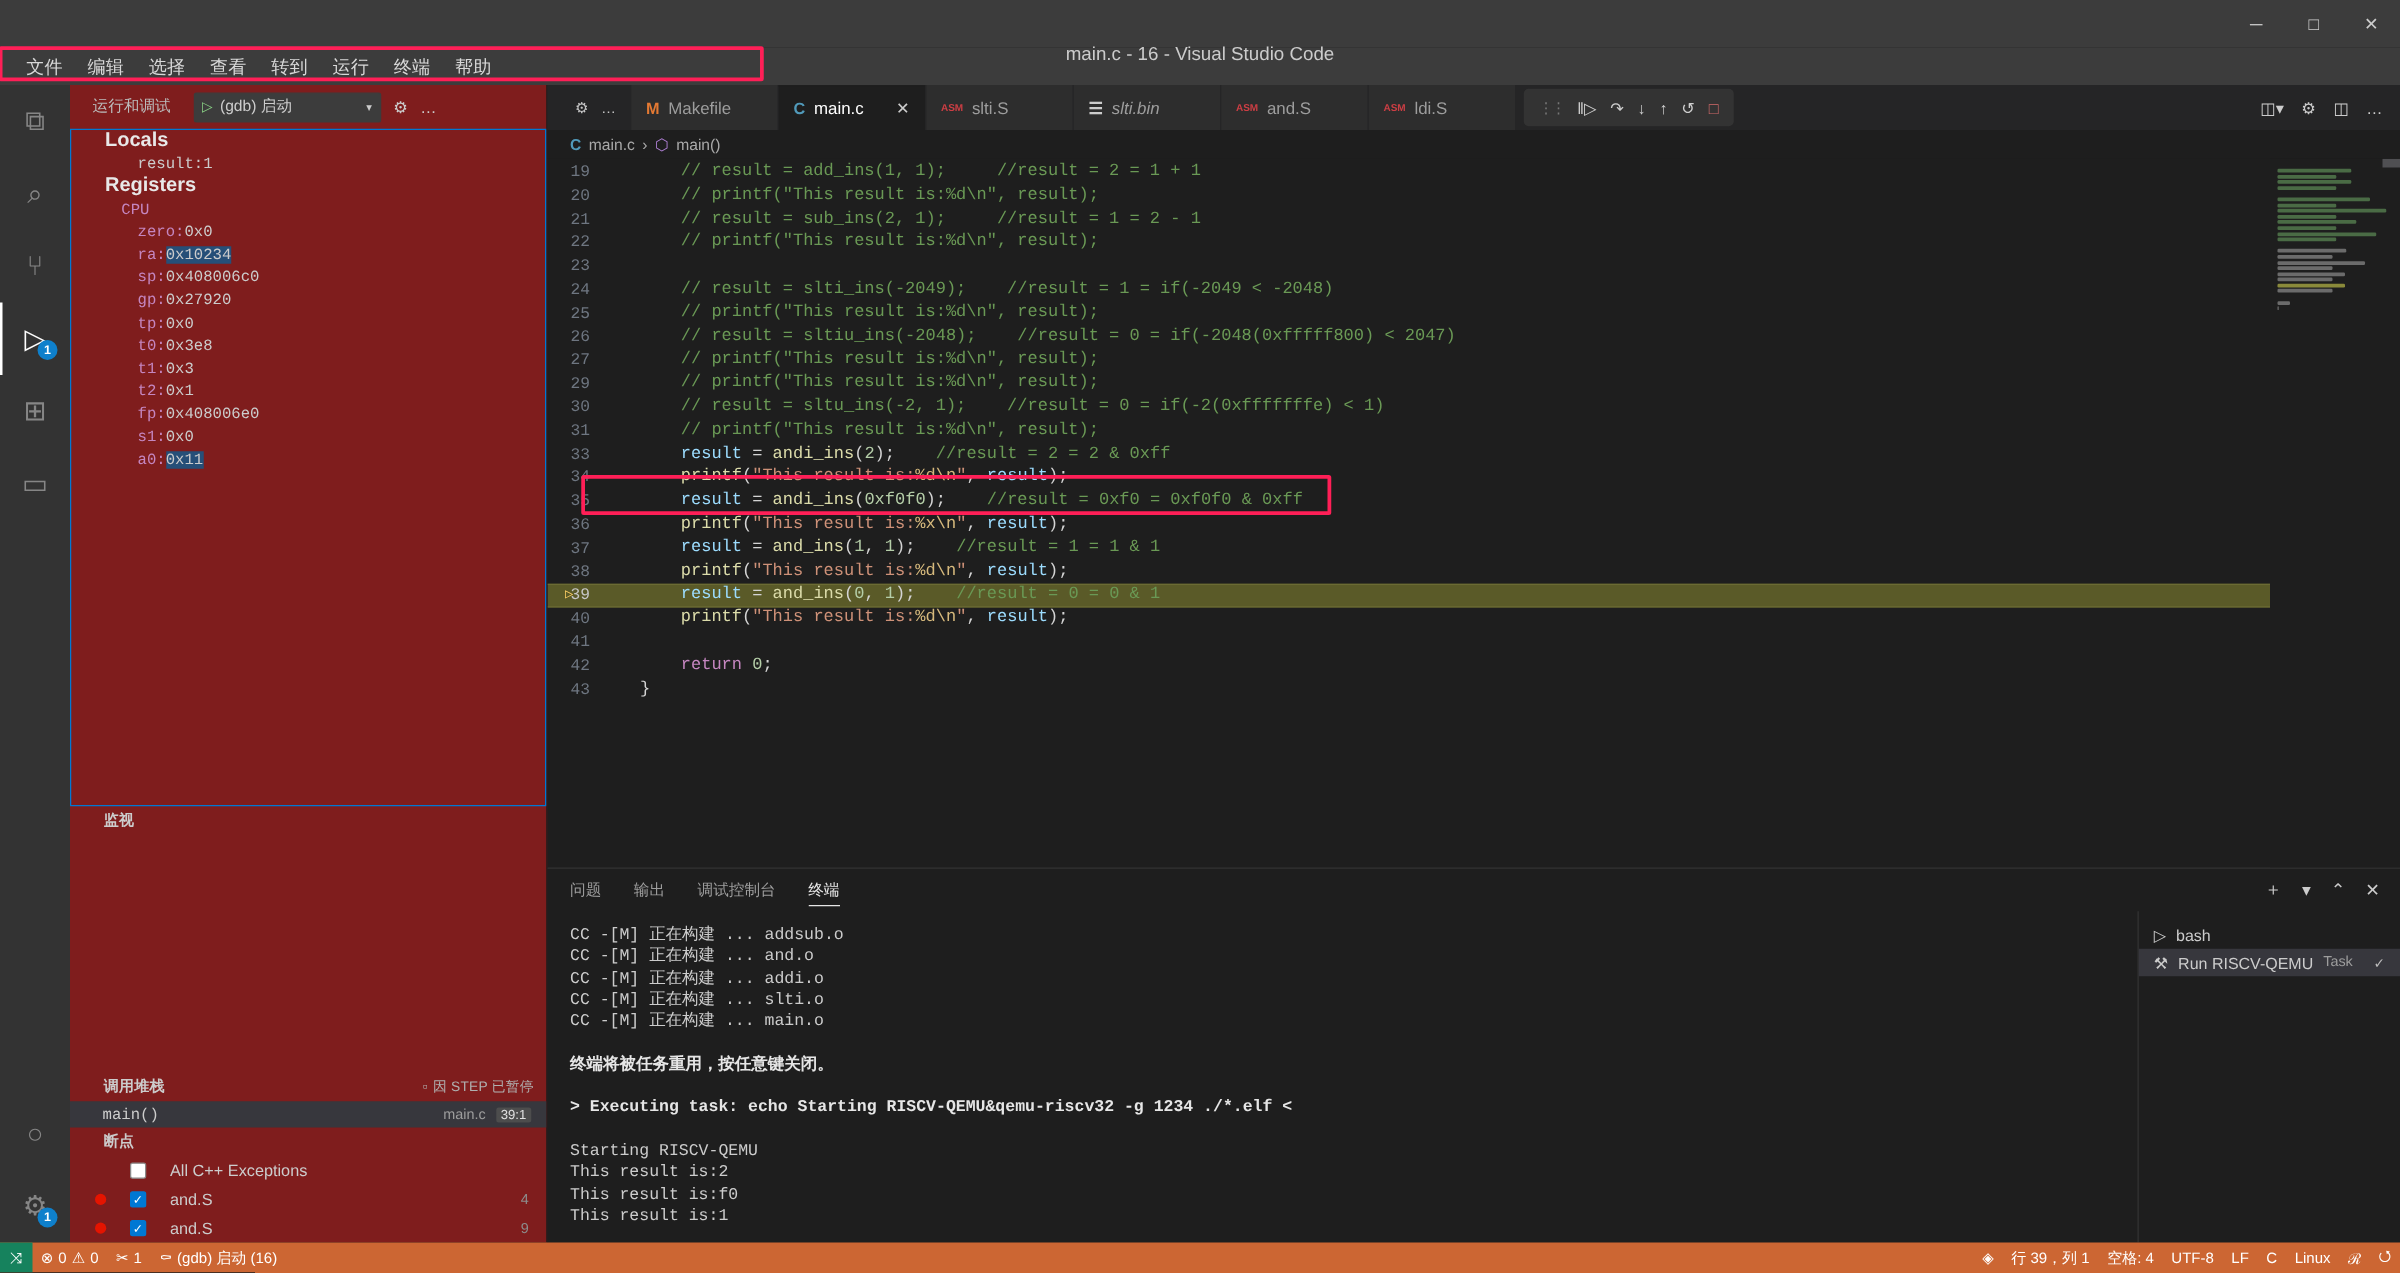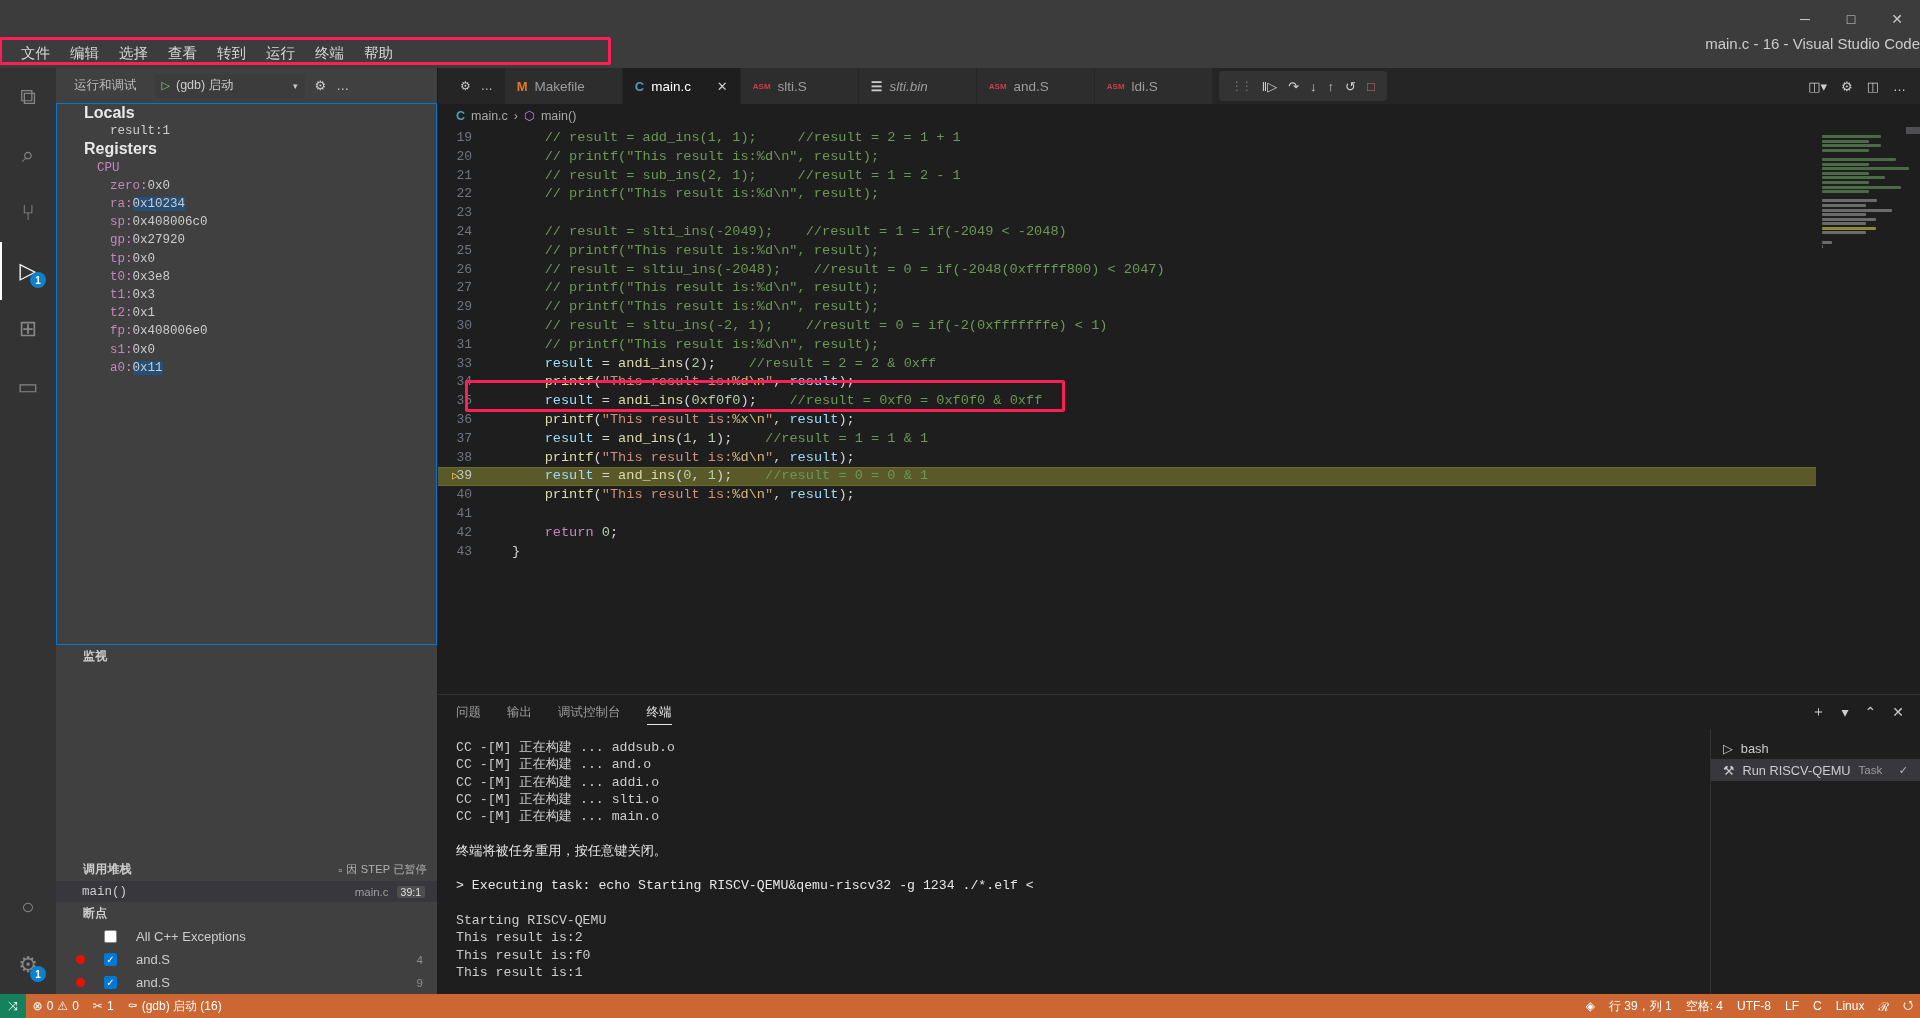--- a/index.html
+++ b/index.html
@@ -3,21 +3,21 @@
 <meta charset="utf-8">
 <style>
   * { box-sizing: border-box; margin:0; padding:0; }
   html,body{ width:1920px; height:1018px; overflow:hidden; background:#1e1e1e;
     font-family:"Liberation Sans", sans-serif; color:#cccccc; }
   #app{ position:relative; width:1920px; height:1018px; display:flex; flex-direction:column; }
 
   
   .titlebar{ height:38px; background:#3c3c3c; display:flex; align-items:center;
     position:relative; flex:0 0 38px; }
-  .titlebar .title{ position:absolute; left:0; right:0; text-align:right;
+  .titlebar .title{ position:absolute; left:0; right:0; text-align:center;
     font-size:15px; color:#cccccc; pointer-events:none;margin-top:48px; }
   .winbtns{ margin-left:auto; display:flex; height:100%; z-index:2; }
   .winbtn{ width:46px; height:100%; display:flex; align-items:center; justify-content:center;
     color:#cccccc; font-size:14px; }
 
   
   .menubar{ height:30px; background:#3c3c3c; display:flex; align-items:center;
     padding-left:12px; gap:2px; flex:0 0 30px; }
   .menuitem{ padding:3px 9px; font-size:14.5px; color:#d8d8d8; border-radius:3px; }
 
@@ -31,21 +31,21 @@
     position:relative; color:#868686; }
   .actitem.active{ color:#ffffff; }
   .actitem.active:before{ content:""; position:absolute; left:0; top:0; bottom:0; width:2px;
     background:#ffffff; }
   .actbottom{ margin-top:auto; }
   .badge{ position:absolute; right:10px; bottom:12px; background:#0e80cc; color:#fff;
     border-radius:50%; width:16px; height:16px; font-size:10px; display:flex;
     align-items:center; justify-content:center; font-weight:bold; }
 
   
-  .sidebar{ width:382px; background:#404040; display:flex; flex-direction:column;
+  .sidebar{ width:382px; background:#7f1d1d; display:flex; flex-direction:column;
     flex:0 0 382px; border-right:1px solid #1b1b1b; min-height:0; }
   .side-head{ height:35px; display:flex; align-items:center; padding:0 14px 0 18px;
     font-size:12.5px; }
   .side-head .lbl{ color:#bbbbbb; }
   .run-select{ margin-left:18px; background:#3c3c3c; height:24px; border:1px solid #3c3c3c;
     display:flex; align-items:center; gap:6px; padding:0 6px; width:150px; font-size:12.5px;
     color:#cccccc; border-radius:2px;}
   .run-select .play{ color:#89d185; font-size:11px; }
   .run-select .chev{ margin-left:auto; color:#cccccc; font-size:9px; }
   .side-head .gear, .side-head .dots{ margin-left:10px; color:#cccccc; font-size:13px; }
@@ -154,21 +154,21 @@
   .ptab{ position:relative; height:100%; display:flex; align-items:center; }
   .ptab.active{ color:#e7e7e7; }
   .ptab.active:after{ content:""; position:absolute; left:0; right:0; bottom:4px; height:1px;
     background:#e7e7e7; }
   .panelactions{ margin-left:auto; display:flex; align-items:center; gap:16px; padding-right:16px;
     color:#cccccc; font-size:14px;}
   .panelbody{ flex:1; display:flex; min-height:0; }
   .termout{ flex:1; padding:10px 0 0 18px; font-family:"Liberation Mono", monospace;
     font-size:13.2px; line-height:17.3px; color:#cccccc; white-space:pre; overflow:hidden;
     position:relative;}
-  .termout .bold{ font-weight:normal; color:#e6e6e6; font-family:"Liberation Mono",monospace;
+  .termout .bold{ font-weight:bold; color:#e6e6e6; font-family:"Liberation Mono",monospace;
     font-size:13.2px;}
   .termlist{ width:210px; flex:0 0 210px; border-left:1px solid #333; padding-top:8px;
     font-size:12.8px; }
   .tl-item{ height:22px; display:flex; align-items:center; gap:8px; padding-left:12px;
     color:#cccccc; }
   .tl-item.sel{ background:#37373d; }
   .tl-item .task{ color:#9d9d9d; font-size:11.5px; }
   .tl-item .chk{ margin-left:auto; padding-right:12px; color:#bbb; font-size:11px; }
 
   

